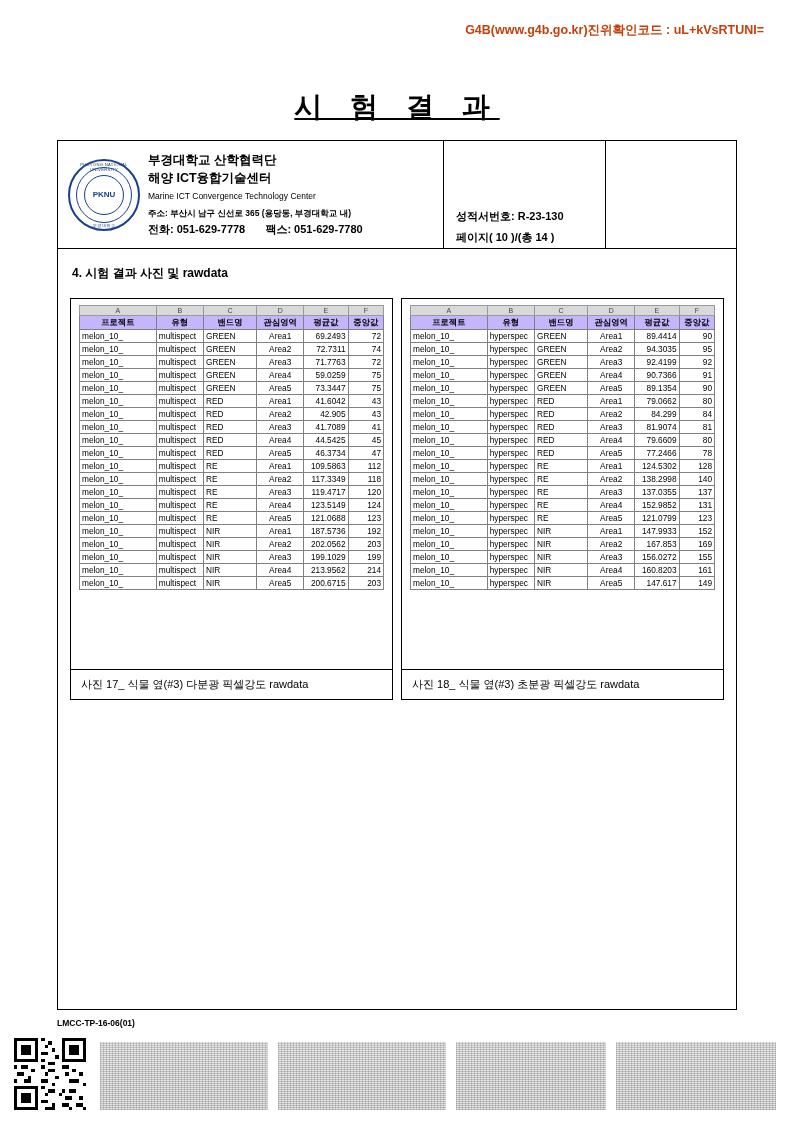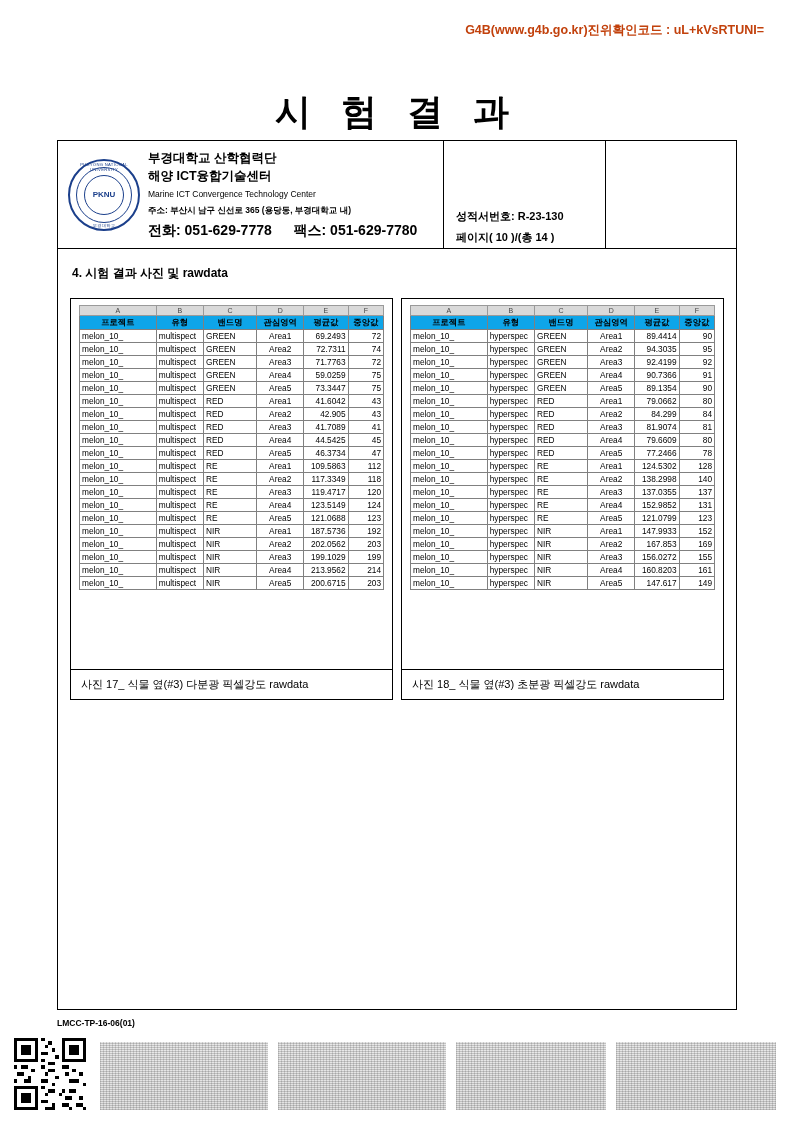--- a/index.html
+++ b/index.html
@@ -29,23 +29,24 @@
     font-weight: bold;
     letter-spacing: 0px;
     white-space: nowrap;
   }
   .doc-title {
     position: absolute;
     top: 88px;
     left: 0;
     width: 794px;
     text-align: center;
-    font-size: 36px;
+    font-size: 28px;
     font-weight: bold;
     letter-spacing: 10px;
+    text-decoration: underline;
   }
   .frame {
     position: absolute;
     left: 57px;
     top: 140px;
     width: 680px;
     height: 870px;
     border: 1px solid #000;
     box-sizing: border-box;
   }
@@ -123,21 +124,21 @@
   .org-en {
     font-size: 8.5px;
     margin-top: 3px;
   }
   .org-addr {
     font-size: 8.5px;
     font-weight: bold;
     margin-top: 4px;
   }
   .org-tel {
-    font-size: 14px;
+    font-size: 11px;
     font-weight: bold;
     margin-top: 3px;
   }
   .org-tel span.gap { display:inline-block; width: 14px; }
   .hdr-mid {
     flex: 0 0 162px;
     border-right: 1px solid #000;
     box-sizing: border-box;
     display: flex;
     flex-direction: column;
@@ -194,21 +195,21 @@
   }
   table.xl thead.colhdr td {
     background: #d9d9d9;
     color: #444;
     text-align: center;
     font-size: 7px;
     height: 10px;
     border: 1px solid #9a9a9a;
   }
   table.xl thead.fields td {
-    background: #0ea5e9;
+    background: #c4b5fd;
     text-align: center;
     font-weight: bold;
     font-size: 8.3px;
   }
   td.c { text-align: center; }
   td.l { text-align: left; }
   td.r { text-align: right; }
   .col-proj { width: 26%; }
   .col-type { width: 16%; }
   .col-band { width: 18%; }

